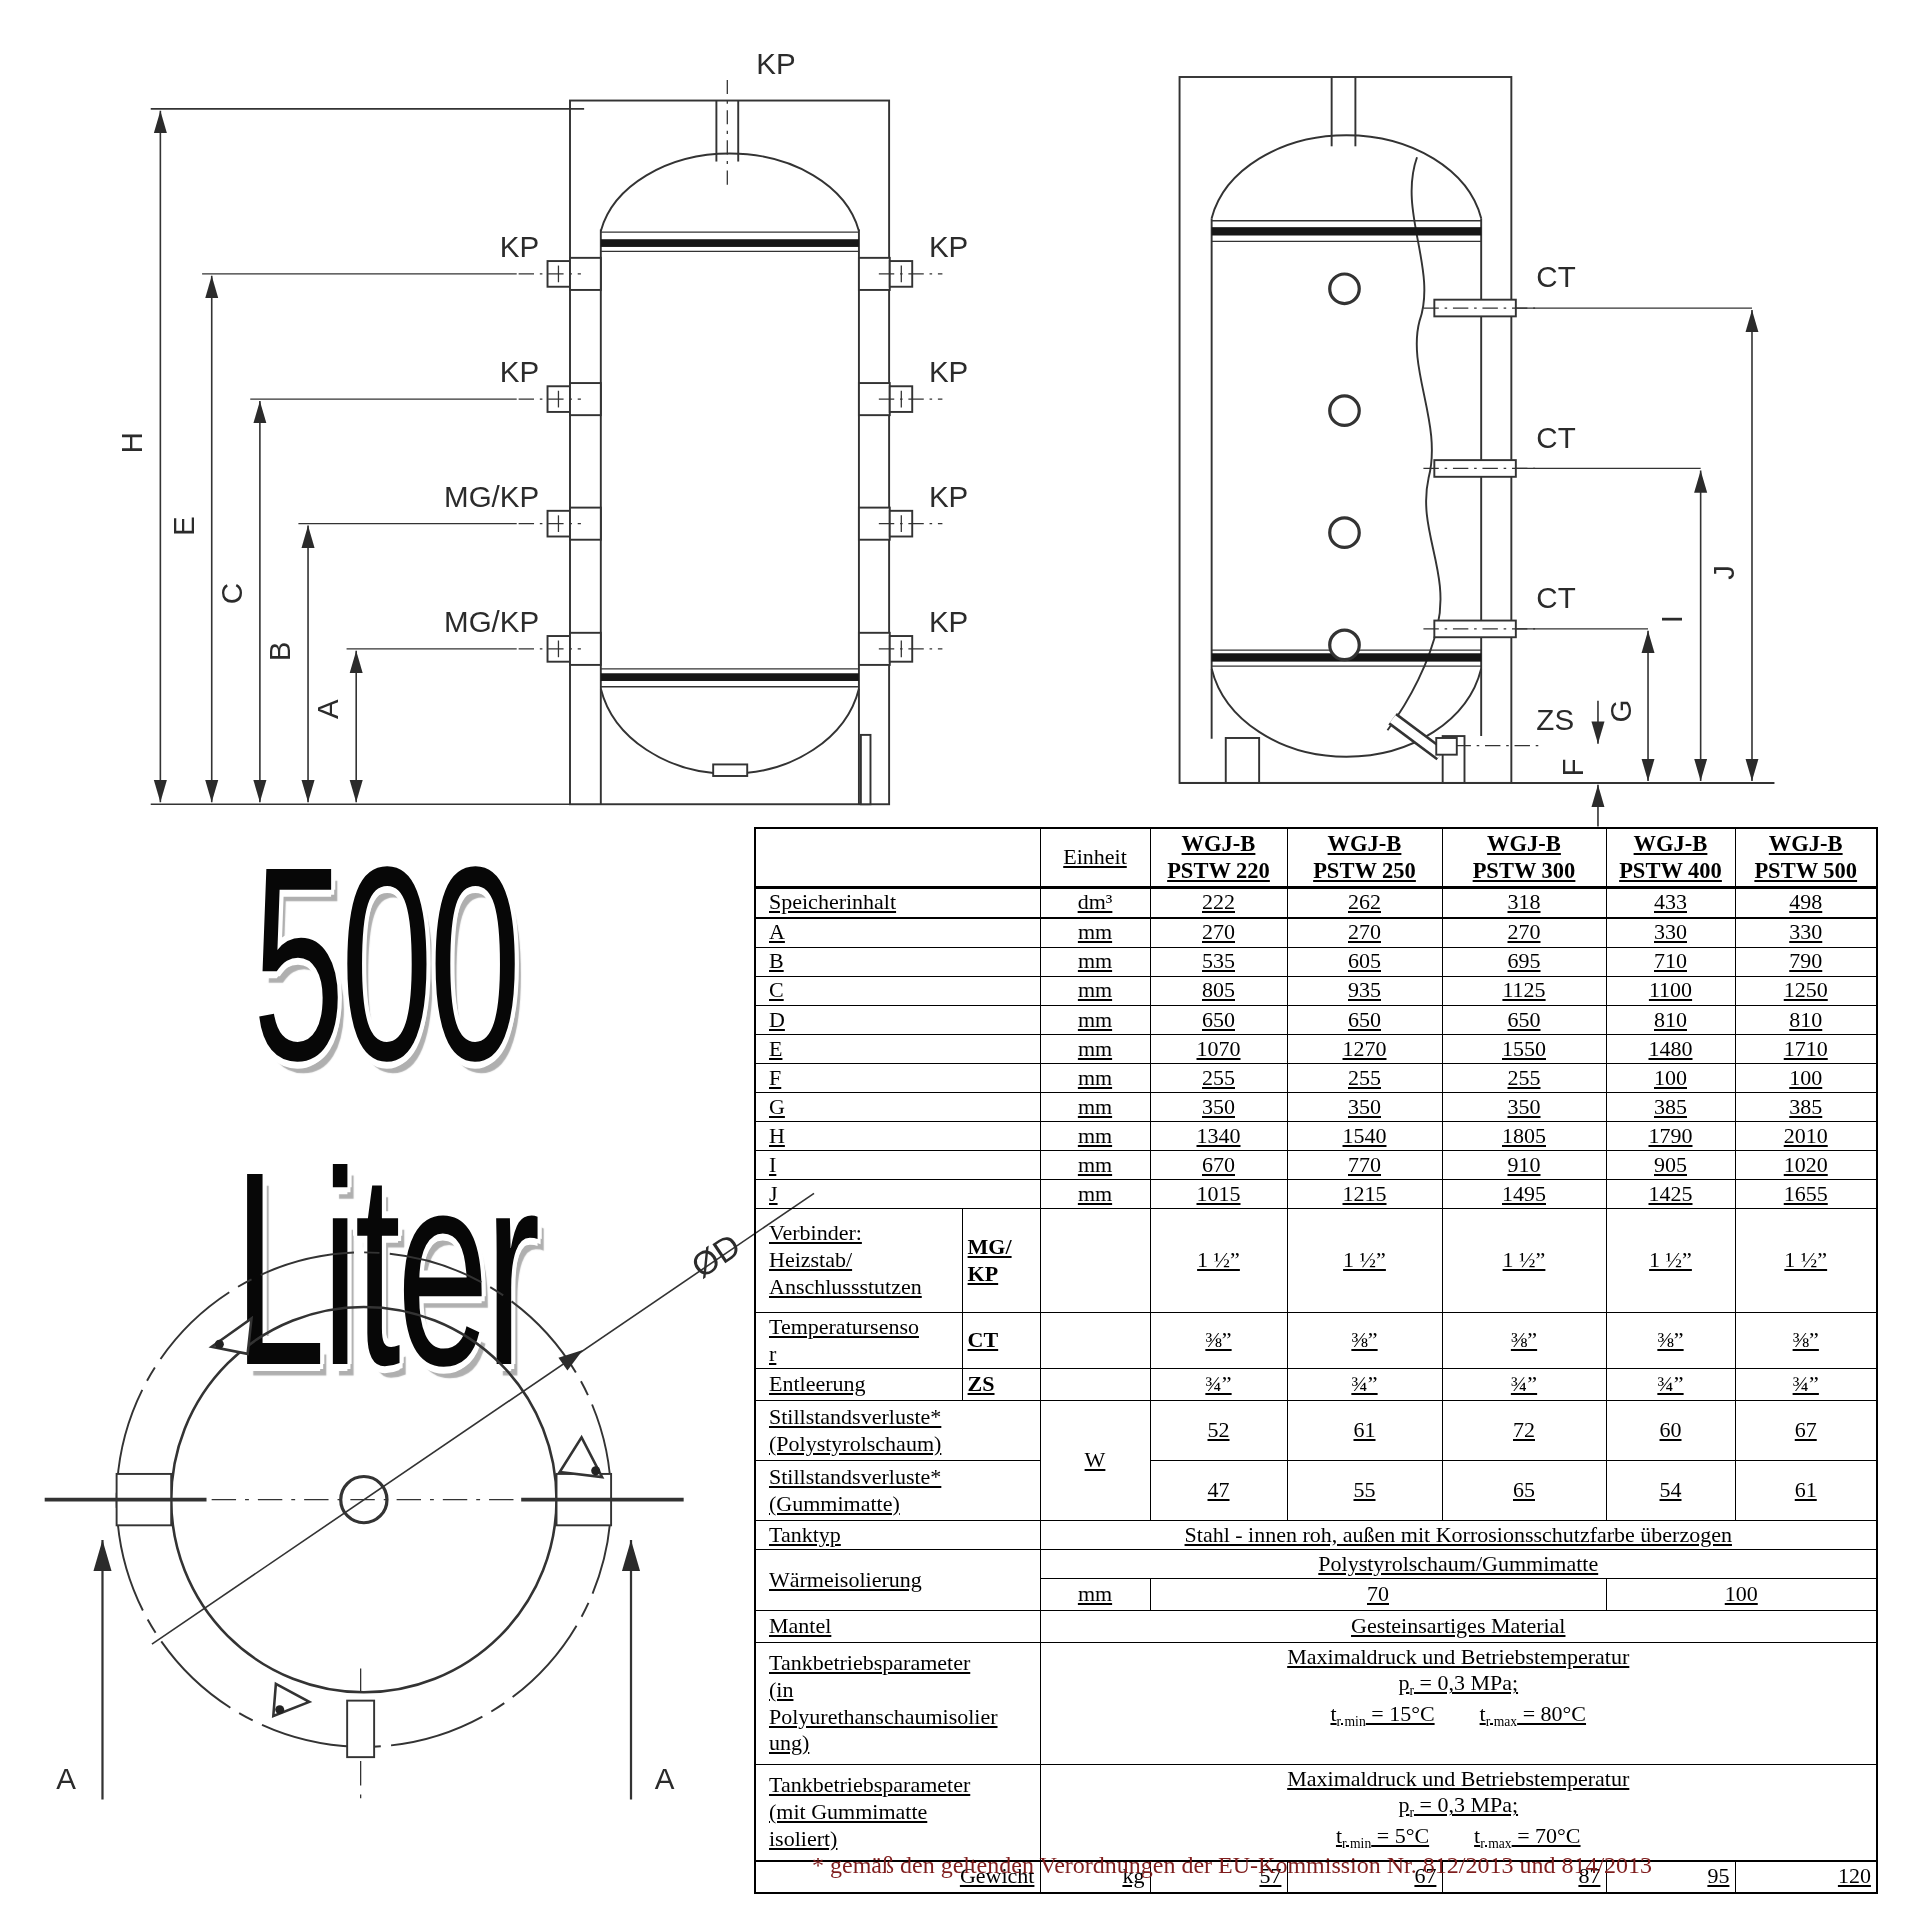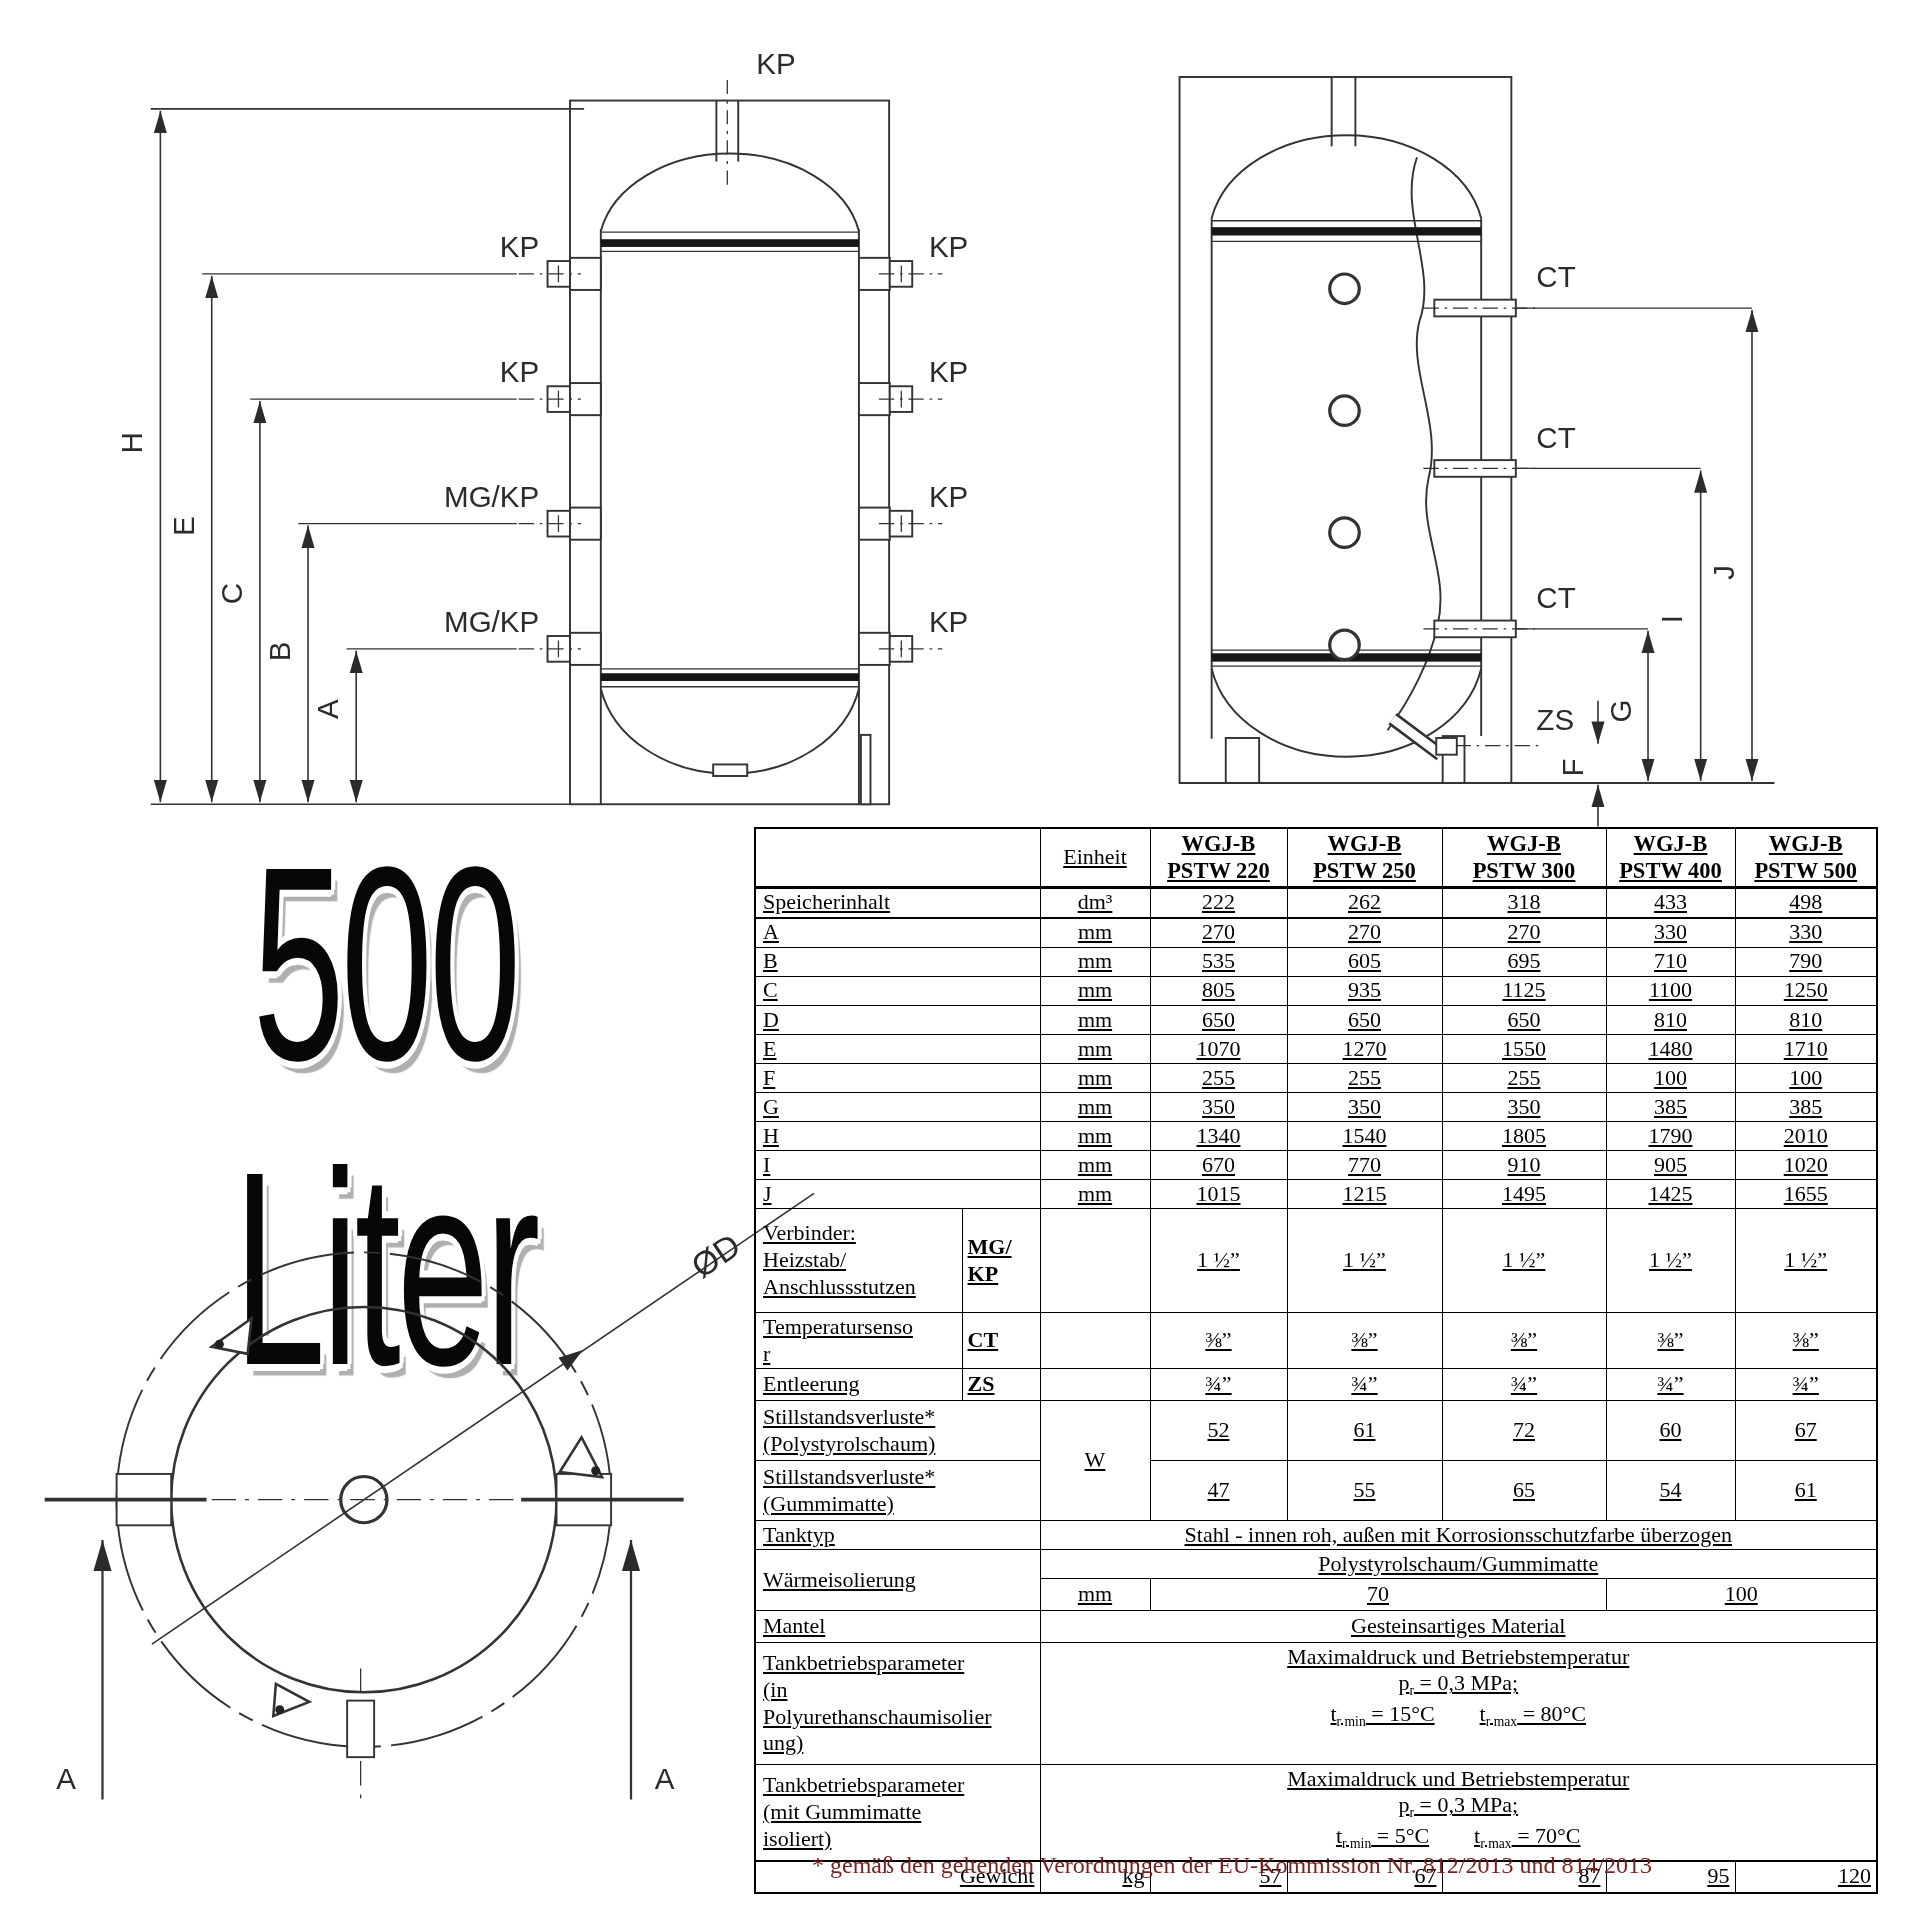--- a/index.html
+++ b/index.html
@@ -29,21 +29,21 @@
   .spec{
     position:absolute;left:754px;top:827px;border-collapse:collapse;
     table-layout:fixed;width:1121px;
     font-family:"Liberation Serif",serif;font-size:22px;color:#000;text-decoration:underline;
   }
   .spec td{
     border:1.3px solid #000;padding:0.6px 5.1px;text-align:center;vertical-align:middle;
     line-height:1.22;overflow:hidden;
   }
   .spec{border:2.6px solid #000;}
-  .spec td.lab{text-align:left;padding-left:7px;}
+  .spec td.lab{text-align:left;padding-left:13px;}
   .spec tr.head td{border-bottom:3.9px solid #000;font-size:22px;}
   .spec tr.head td b{font-size:22.5px;margin-top:20px;}
   .spec tr.first td{border-bottom:2.6px solid #000;}
   .spec tr.gewicht td{border-top:2.6px solid #000;text-align:right;}
   .spec .code{font-weight:bold;text-align:left;padding-left:5.1px;}
   .spec sub{font-size:0.62em;}
   .tgap{display:inline-block;width:45px;}
   .foot{
     position:absolute;left:796px;top:1852px;
     font-family:"Liberation Serif",serif;font-size:24px;color:#7f1d1d;margin-left:16px;

